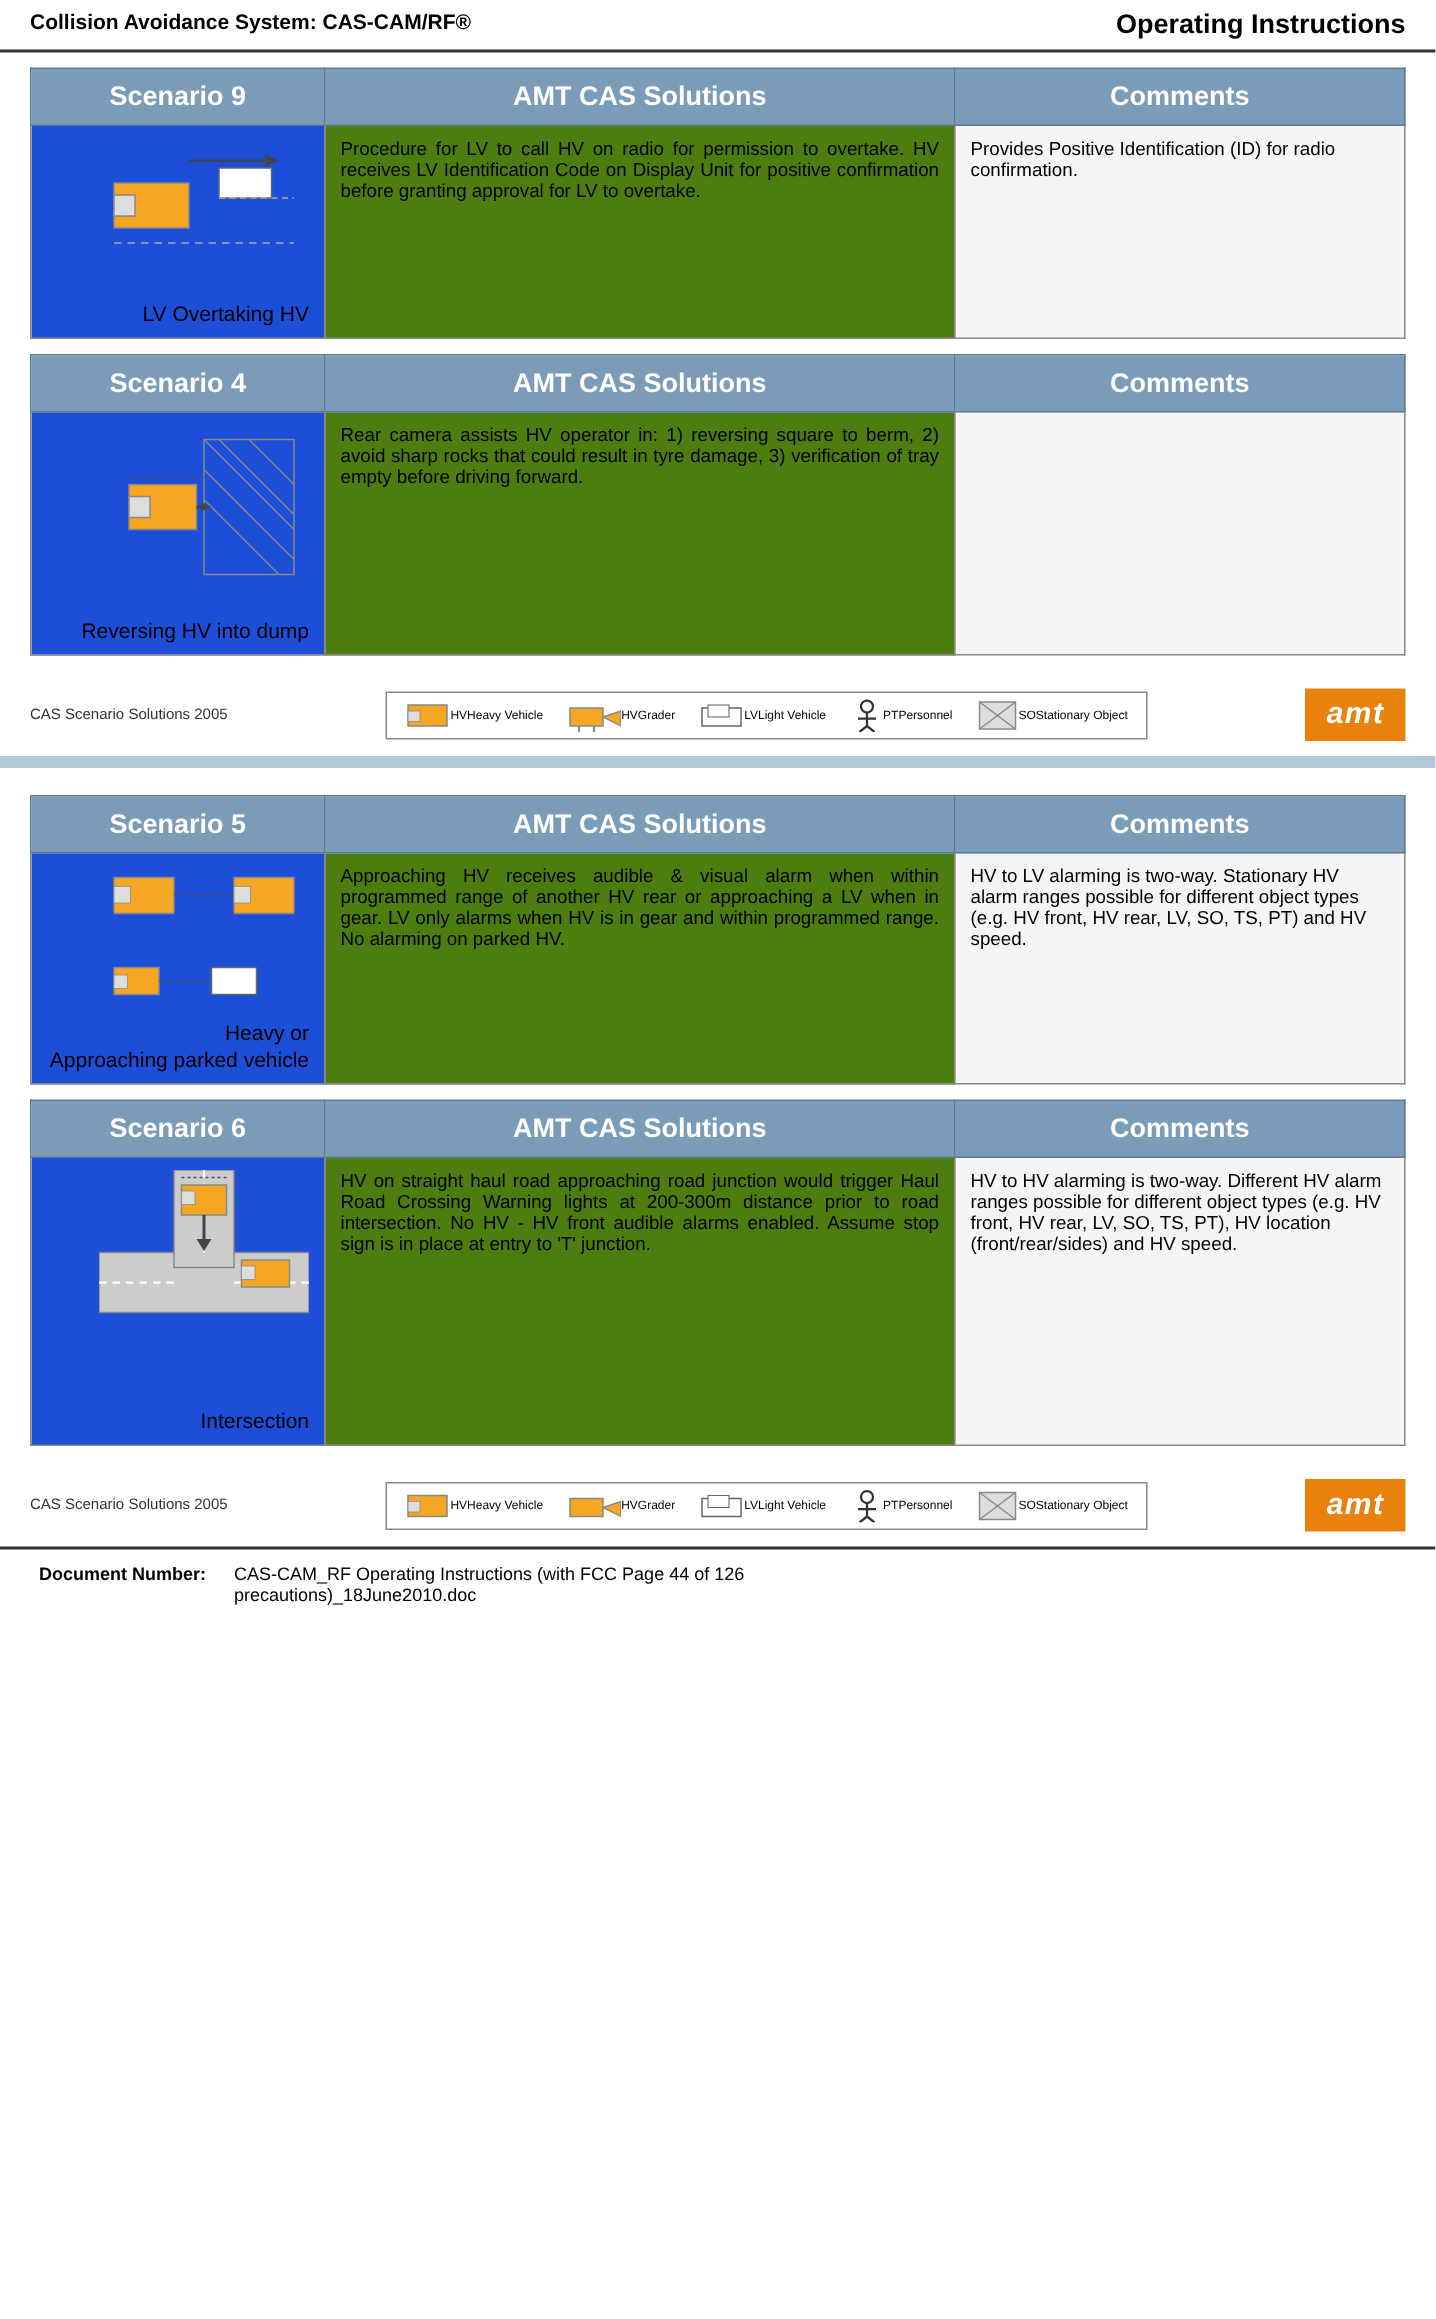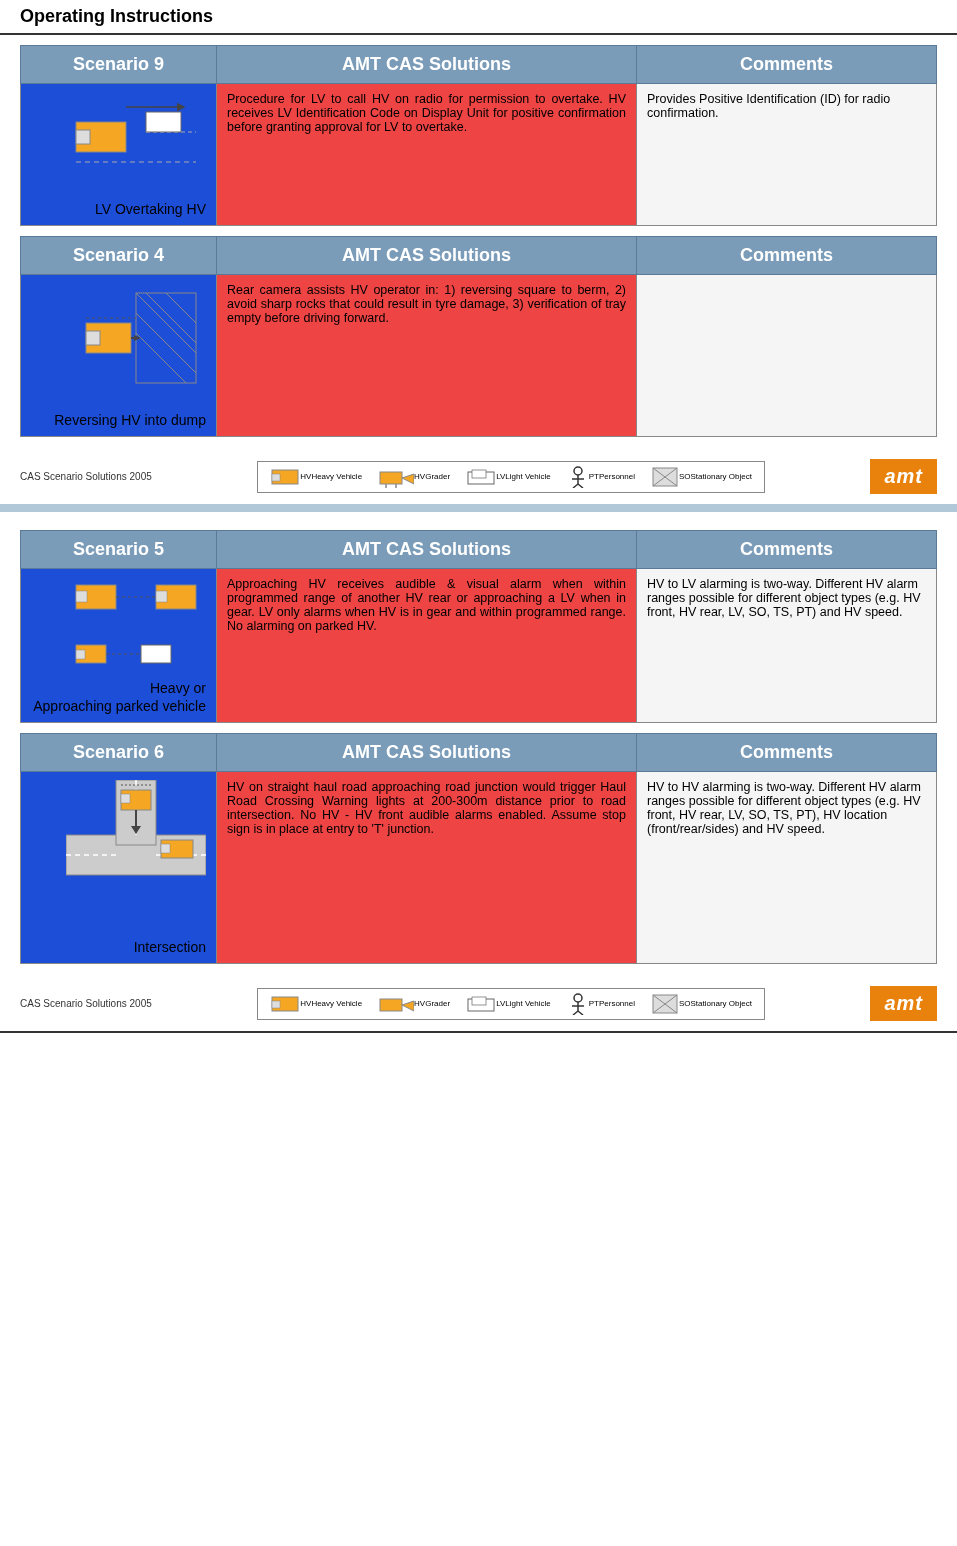--- a/index.html
+++ b/index.html
@@ -56,21 +56,21 @@
       text-align: right;
       vertical-align: middle;
     }
     .scenario-name-cell .label {
       font-size: 14px;
       font-weight: normal;
       margin-top: 6px;
     }
     .solutions-cell {
       width: 420px;
-      background: #ef4444;
+      background: #4d7c0f;
       font-size: 12.5px;
       text-align: justify;
     }
     .comments-cell {
       background: #f5f5f5;
       font-size: 12.5px;
     }
     .legend-item {
       display: flex;
       align-items: center;
@@ -134,20 +134,21 @@
     .lv-rect {
       fill: #fff;
       stroke: #666;
       stroke-width: 1;
     }
   </style>
 </head>
 <body>
 
 <div class="header">
+  <div class="header-left">Collision Avoidance System: CAS-CAM/RF®</div>
   <div class="header-right">Operating Instructions</div>
 </div>
 
 <div class="main-content">
 
   <table class="scenario-table">
     <thead>
       <tr>
         <th>Scenario 9</th>
         <th>AMT CAS Solutions</th>
@@ -311,21 +312,21 @@
             <rect x="10" y="73" width="9" height="9" fill="#ddd" stroke="#888" stroke-width="0.5"></rect>
 
             <line x1="40" y1="77" x2="75" y2="77" stroke="#555" stroke-width="1" stroke-dasharray="3,3"></line>
 
             <rect x="75" y="68" width="30" height="18" fill="#fff" stroke="#666" stroke-width="1"></rect>
           </svg>
           <div class="label" style="margin-top:-30px;">Heavy or</div>
           <div class="label" style="margin-top:2px;">Approaching parked vehicle</div>
         </td>
         <td class="solutions-cell">Approaching HV receives audible &amp; visual alarm  when  within  programmed  range  of another  HV  rear  or  approaching  a  LV when in gear.  LV only alarms when HV is in gear and within programmed range. No alarming on parked HV.</td>
-        <td class="comments-cell">HV  to  LV  alarming  is  two-way. Different  HV  alarm  ranges possible for different object types (e.g. HV front, HV rear, LV, SO, TS, PT) and HV speed.</td>
+        <td class="comments-cell">HV  to  LV  alarming  is  two-way. Stationary  HV  alarm  ranges possible for different object types (e.g. HV front, HV rear, LV, SO, TS, PT) and HV speed.</td>
       </tr>
     </tbody>
   </table>
 
   <table class="scenario-table">
     <thead>
       <tr>
         <th>Scenario 6</th>
         <th>AMT CAS Solutions</th>
         <th>Comments</th>
@@ -414,15 +415,22 @@
       <span style="font-size:8px;">SO</span>
       <span style="font-size:8px;">Stationary Object</span>
     </div>
   </div>
   <div class="amt-logo" style="font-style:italic; background:#e8820c; color:#fff; padding:6px 14px; font-size:20px; font-weight:bold; border:none;">amt</div>
 </div>
 
 <div class="doc-footer">
   <table>
     <tbody>
+        <tr>
+      <td class="label-cell">Document Number:</td>
+      <td>
+        <span>CAS-CAM_RF  Operating  Instructions  (with  FCC  Page 44 of  126</span><br>
+        <span>precautions)_18June2010.doc</span>
+      </td>
+    </tr>
   </tbody>
     </table>
 </div>
 
 </body></html>

